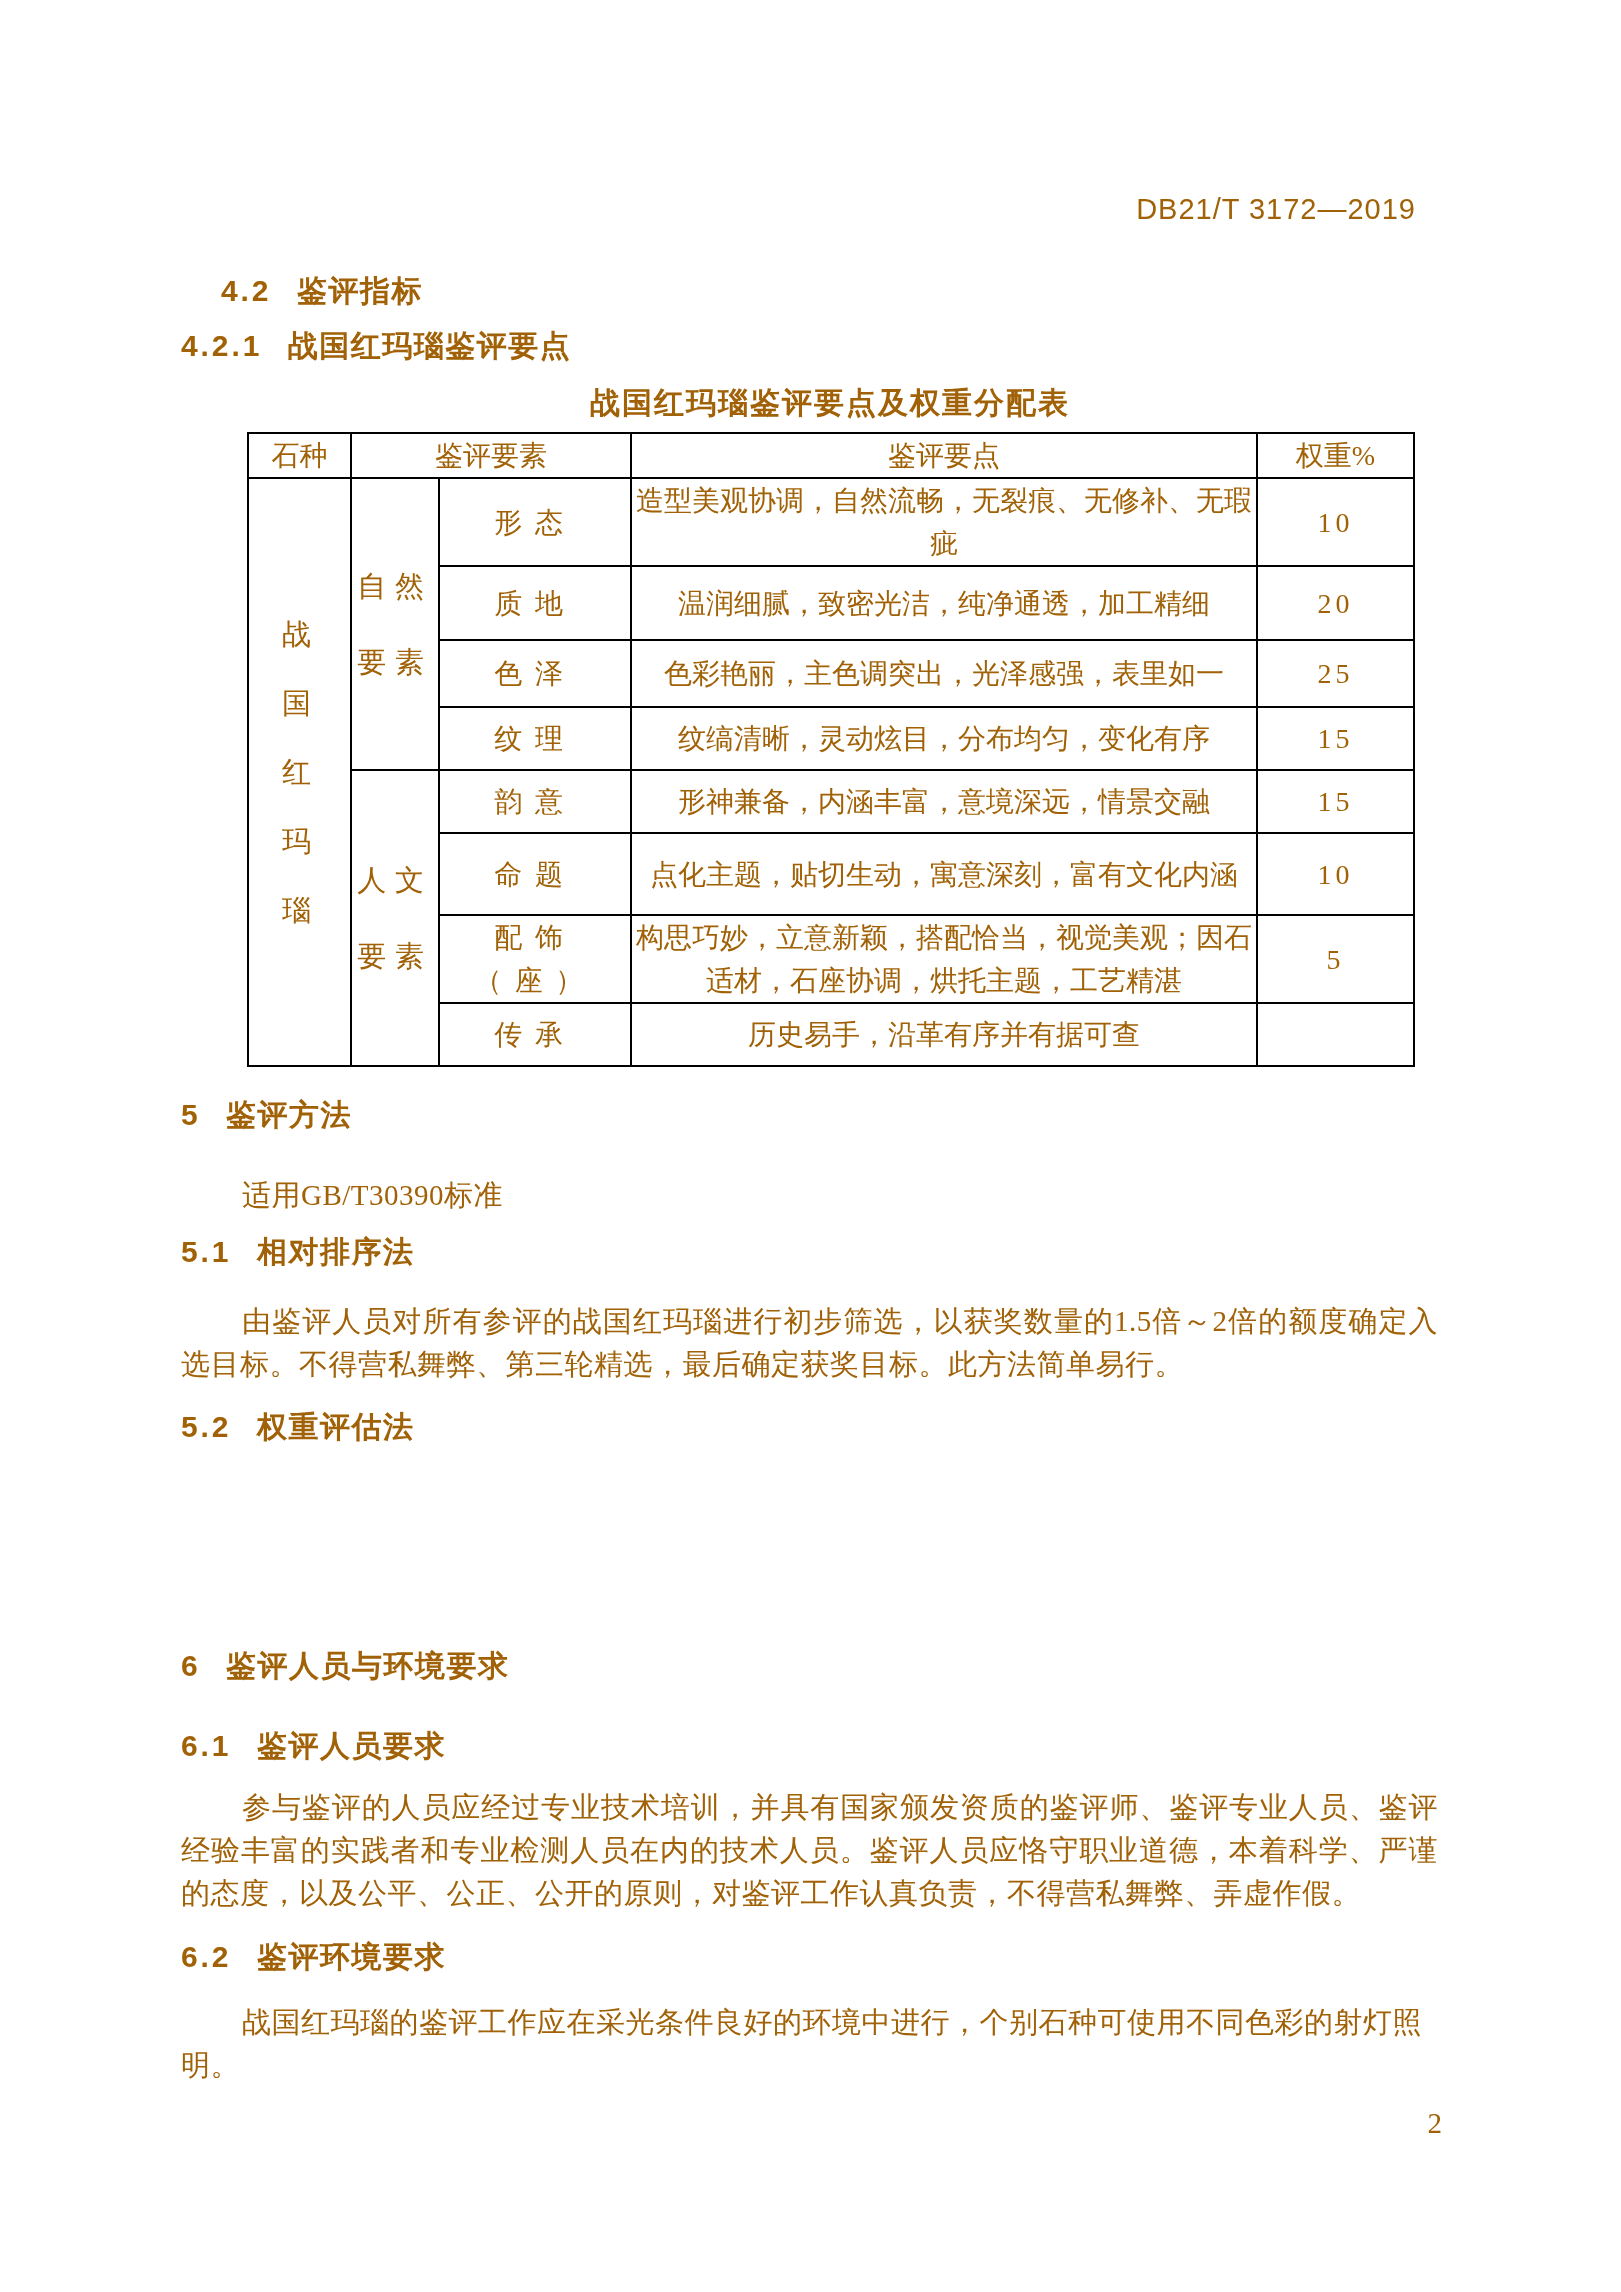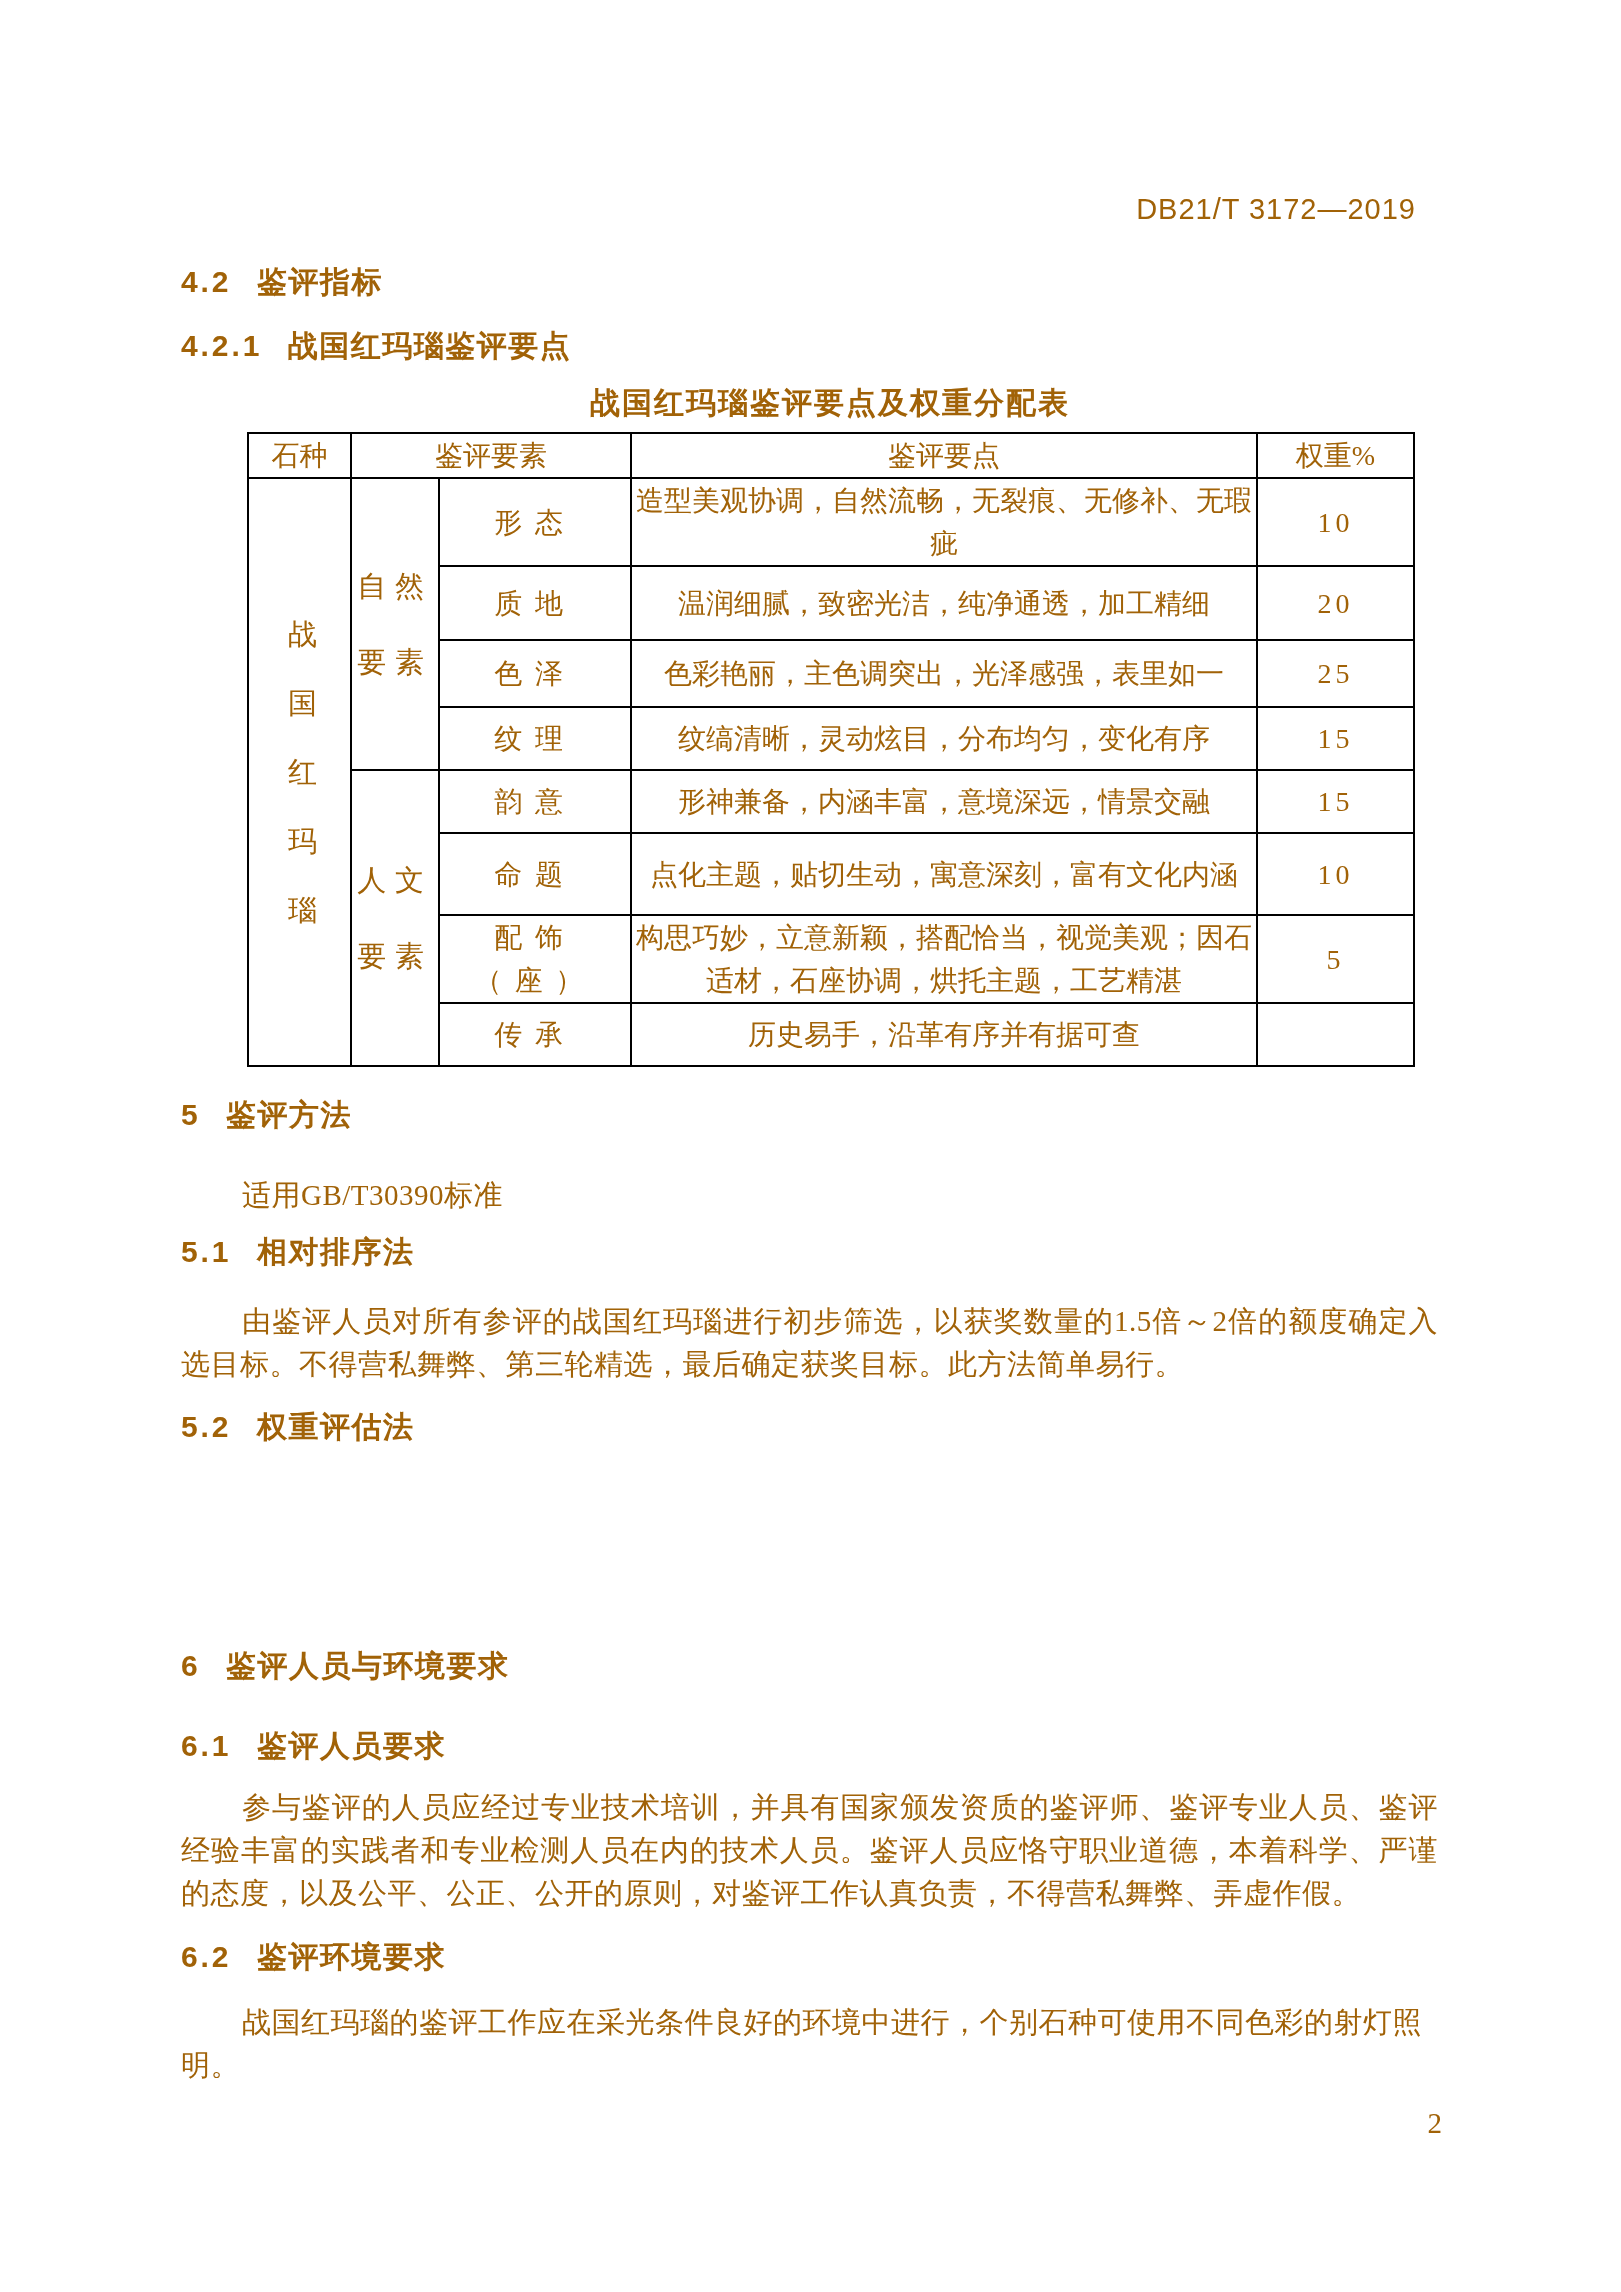--- a/index.html
+++ b/index.html
@@ -91,21 +91,21 @@
   .elem { letter-spacing: 12.7px; }
   .points { padding: 0 9.8px; font-size: 27.4px; }
   .weight { letter-spacing: 3.9px; }
 
   .stone-label {
     display: inline-block;
     width: 35px;
     font-size: 29px;
     line-height: 69px;
     word-break: break-all;
-    text-align: right;
+    text-align: left;
   }
   .group-label {
     display: inline-block;
     width: 76px;
     font-size: 29px;
     line-height: 76px;
     letter-spacing: 8.8px;
     word-break: break-all;
     text-align: center;
   }
@@ -117,21 +117,21 @@
     font-size: 29px;
   }
 </style>
 </head>
 <body>
 
 <div class="page">
 
   <div class="doc-code">DB21/T 3172—2019</div>
 
-  <div class="h" style="top:267px;">
+  <div class="h" style="top:276px;margin-left:40px;">
     <span class="hnum">4.2</span><span>鉴评指标</span>
   </div>
 
   <div class="h" style="top:331px;">
     <span class="hnum">4.2.1</span><span>战国红玛瑙鉴评要点</span>
   </div>
 
   <div class="tbl-title">战国红玛瑙鉴评要点及权重分配表</div>
 
   <div class="tblwrap">

